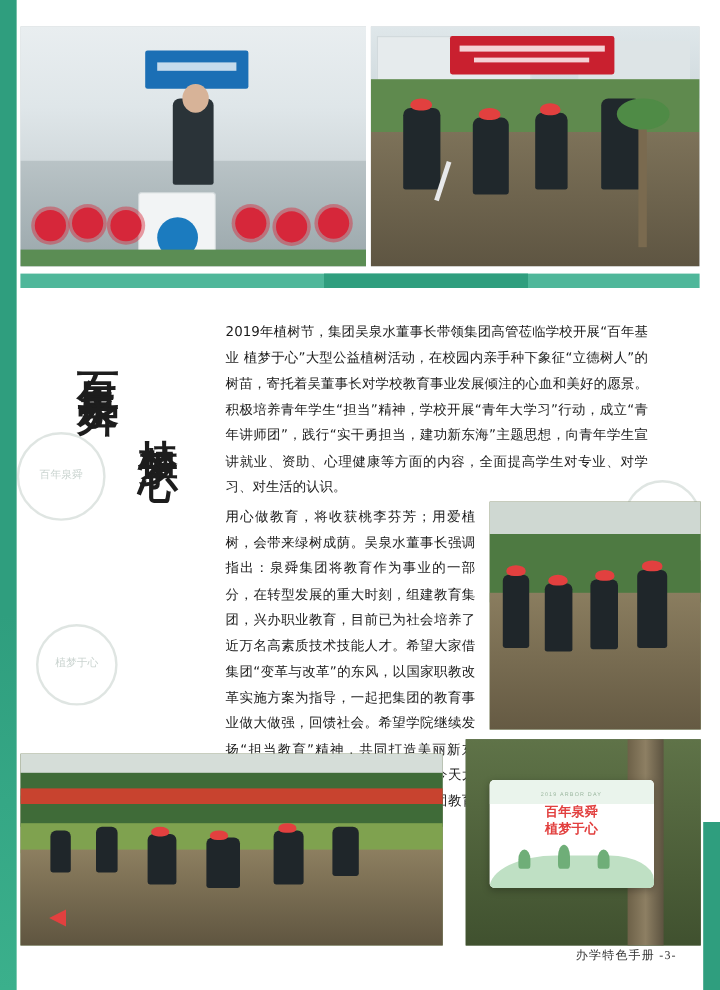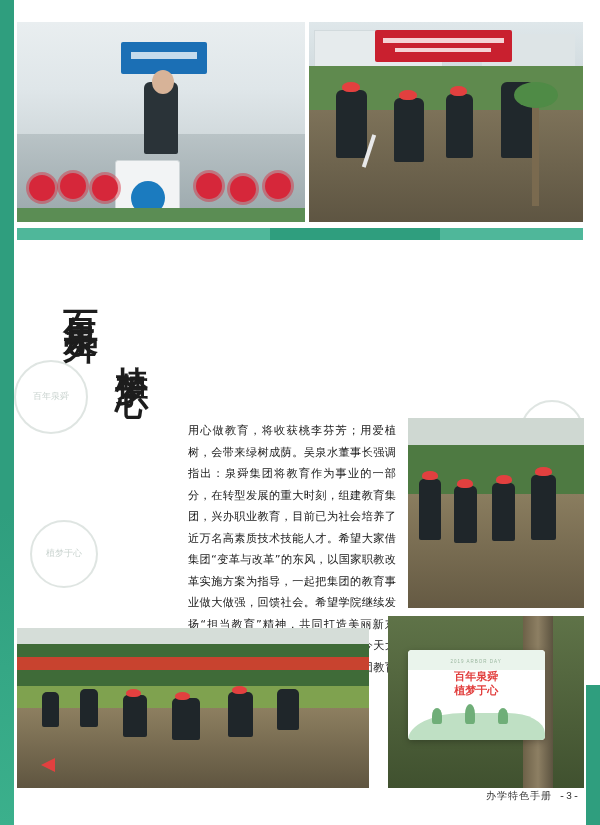--- a/index.html
+++ b/index.html
@@ -285,22 +285,22 @@
   .sp-card-tree {
     position: absolute; bottom: 18%;
     width: 10px; height: 16px;
     background: #6fae78;
     border-radius: 50% 50% 20% 20%;
   }
 
   
   .footer {
     position: absolute;
-    right: 20px; bottom: 22px;
-    font-family: Liberation Mono, monospace;
+    right: 36px; bottom: 22px;
+    font-family: Liberation Serif, serif;
     font-size: 10px;
     color: #333;
     letter-spacing: 1px;
   }
 </style>
 </head>
 <body>
 
 <div class="page">
 
@@ -361,20 +361,23 @@
 
   <div class="seal seal-1">百年泉舜</div>
   <div class="seal seal-2">植梦于心</div>
   <div class="seal seal-4">担当教育</div>
 
   <div class="vheadline">
     <div class="vtitle vtitle-a">百年泉舜</div>
     <div class="vtitle vtitle-b">植梦于心</div>
   </div>
 
+  <div class="col-text para-1">
+    <span>2019年植树节，集团吴泉水董事长带领集团高管莅临学校开展“百年基业 植梦于心”大型公益植树活动，在校园内亲手种下象征“立德树人”的树苗，寄托着吴董事长对学校教育事业发展倾注的心血和美好的愿景。积极培养青年学生“担当”精神，学校开展“青年大学习”行动，成立“青年讲师团”，践行“实干勇担当，建功新东海”主题思想，向青年学生宣讲就业、资助、心理健康等方面的内容，全面提高学生对专业、对学习、对生活的认识。</span>
+  </div>
 
   <div class="col-text para-2">
     <span>用心做教育，将收获桃李芬芳；用爱植树，会带来绿树成荫。吴泉水董事长强调指出：泉舜集团将教育作为事业的一部分，在转型发展的重大时刻，组建教育集团，兴办职业教育，目前已为社会培养了近万名高素质技术技能人才。希望大家借集团“变革与改革”的东风，以国家职教改革实施方案为指导，一起把集团的教育事业做大做强，回馈社会。希望学院继续发扬“担当教育”精神，共同打造美丽新东海！我们的教育事业任重道远，而今天大家亲手种下的每一棵树，将见证集团教育事业一点一滴的发展历程。</span>
   </div>
 
   <div class="mid-photo">
     <div class="mp-sky"></div>
     <div class="mp-trees"></div>
     <div class="mp-ground"></div>
     <div class="mp-worker" style="left:6%; top:32%; width:13%; height:32%;"></div>

